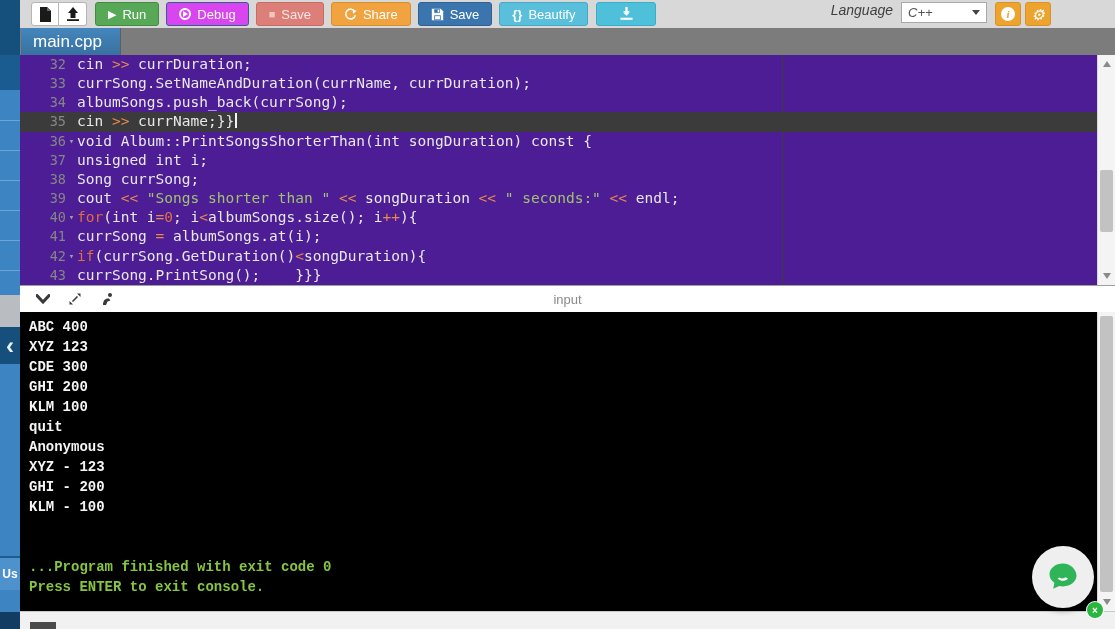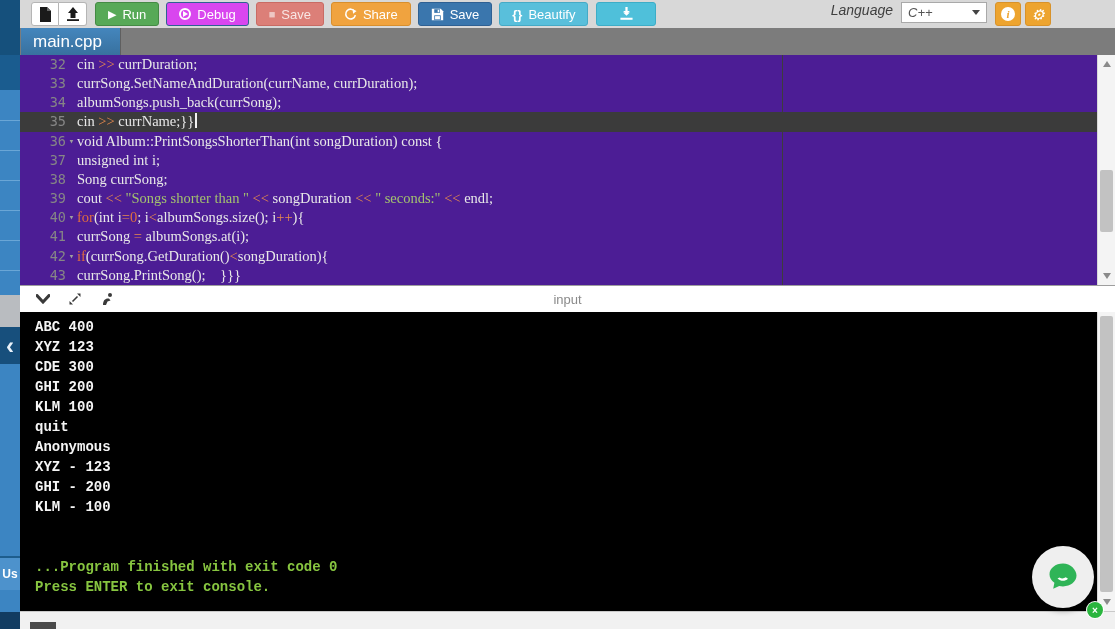--- a/index.html
+++ b/index.html
@@ -50,21 +50,21 @@
   .tabbar{position:absolute;left:20px;top:28px;right:0;height:27px;background:#7c7c7c;z-index:20;}
   .tab{position:absolute;left:1px;top:0;width:100px;height:27px;background:linear-gradient(#4486bd,#38719f);color:#fff;font-size:17px;display:flex;align-items:center;padding-left:12px;box-sizing:border-box;border-right:1px solid #5f5f5f;cursor:pointer;}
 
   
   .editor{position:absolute;left:20px;top:55px;width:1077px;height:230px;background:#4c1d95;overflow:hidden;font-family:"DejaVu Sans Mono",monospace;font-size:14.5px;z-index:10;}
   .margin-line{position:absolute;left:762px;top:0;width:1px;height:230px;background:#3d3d3d;}
   .ed-row{display:flex;height:19.17px;line-height:19.17px;white-space:pre;position:relative;}
   .ed-row.active{background:#3b3b3b;}
   .gut{width:46px;text-align:right;color:#868686;flex:none;font-size:13.5px;}
   .fold{width:11px;flex:none;color:#9f9f9f;font-size:9px;text-align:center;line-height:19.17px;}
-  .code{white-space:pre;color:#e8e8e8;font-family:Liberation Serif, serif;}
+  .code{white-space:pre;color:#e8e8e8;}
   .tk-p{color:#e8e8e8;}
   .tk-o{color:#e78a4e;}
   .tk-k{color:#e06c3f;}
   .tk-s{color:#a3c26f;}
   .tk-n{color:#e0703f;}
   .cursor{display:inline-block;width:2px;height:15px;background:#f2f2f2;vertical-align:-2px;margin-left:1px;}
 
   
   .sbar{position:absolute;width:18px;background:#f4f4f4;border-left:1px solid #d9d9d9;box-sizing:border-box;z-index:12;}
   .sbar-ed{left:1097px;top:55px;height:230px;}
@@ -76,21 +76,21 @@
   .thumb-ed{top:115px;height:62px;}
   .thumb-con{top:4px;height:276px;}
 
   
   .con-head{position:absolute;left:20px;top:285px;right:0;height:27px;background:#ffffff;border-top:1px solid #9e9e9e;box-sizing:border-box;display:flex;align-items:center;z-index:15;}
   .ch-icon{margin-left:14px;display:inline-flex;align-items:center;justify-content:center;width:18px;height:18px;cursor:pointer;}
   .ch-label{position:absolute;left:50%;transform:translateX(-50%);color:#8a8a8a;font-size:13px;}
 
   
   .console{position:absolute;left:20px;top:312px;width:1077px;height:299px;background:#000;overflow:hidden;font-family:"Liberation Mono",monospace;font-size:14px;font-weight:bold;z-index:10;cursor:text;}
-  .con-line{height:20px;line-height:20px;color:#f5f5f5;padding-left:15px;white-space:pre;}
+  .con-line{height:20px;line-height:20px;color:#f5f5f5;padding-left:9px;white-space:pre;}
   .con-line.g{color:#87c540;}
   .con-pad{height:5px;}
 
   
   .bottombar{position:absolute;left:20px;top:611px;right:0;height:18px;background:#f1f1f1;border-top:1px solid #c9c9c9;box-sizing:border-box;z-index:11;}
   .bb-chip{position:absolute;left:10px;bottom:0;width:26px;height:7px;background:#4a4a4a;}
 
   
   .chat{position:absolute;left:1032px;top:546px;width:62px;height:62px;border-radius:50%;background:#efefef;box-shadow:0 2px 6px rgba(0,0,0,.45);display:flex;align-items:center;justify-content:center;z-index:40;cursor:pointer;}
   .badge{position:absolute;left:1087px;top:602px;width:16px;height:16px;border-radius:50%;background:#2ab53e;box-shadow:0 0 0 1px #fff;color:#fff;font-size:10px;font-weight:bold;display:flex;align-items:center;justify-content:center;z-index:41;cursor:pointer;}

